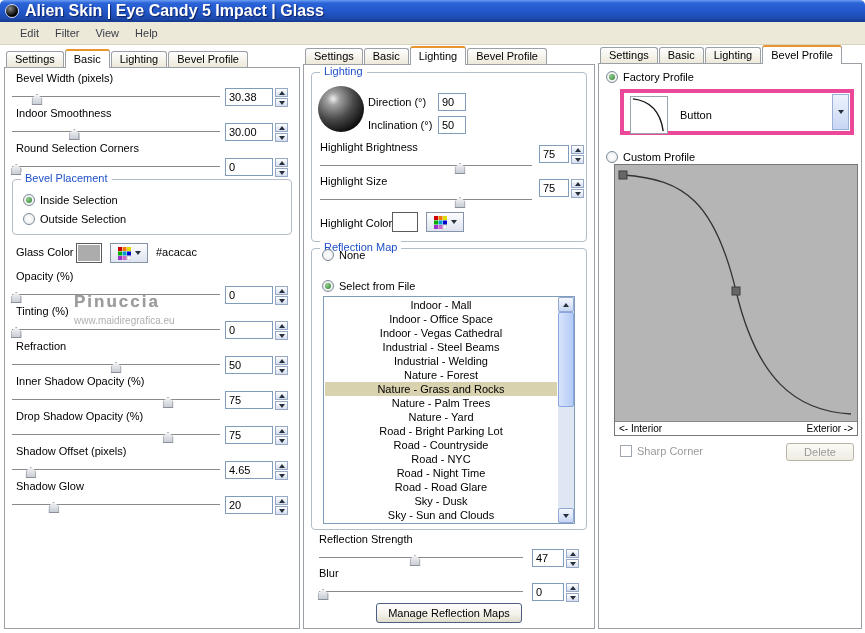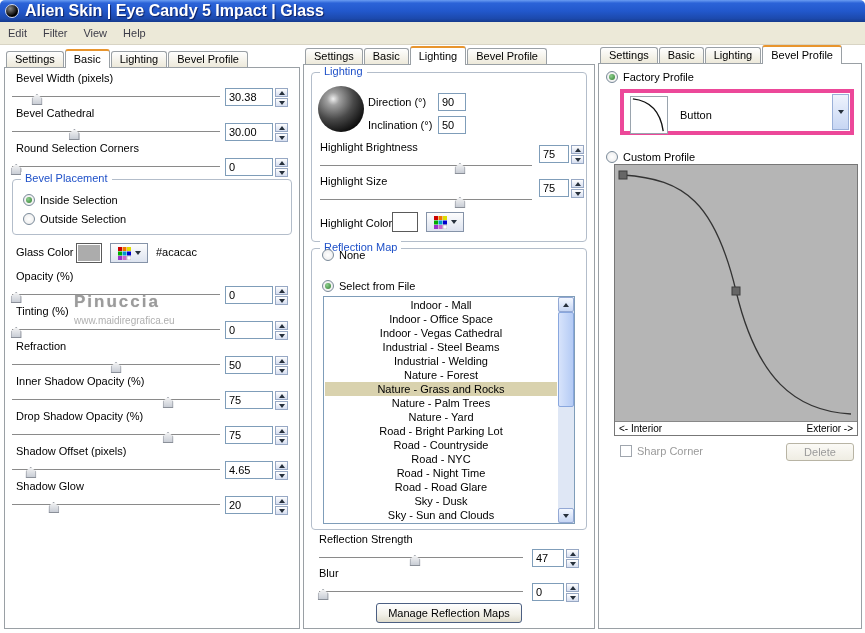--- a/index.html
+++ b/index.html
@@ -6,21 +6,21 @@
   html,body { background:#fff; }
   body { font-family: "Liberation Sans", "DejaVu Sans", sans-serif; font-size:11px; color:#000; }
   #window { position:relative; width:865px; height:633px; background:#fff; overflow:hidden; }
 
   
   .titlebar { position:absolute; top:0; left:0; right:0; height:22px;
     background:linear-gradient(180deg,#6a9df2 0%,#2b63d8 14%,#2258cc 50%,#1c49ac 85%,#153a8c 100%);
     border-radius:5px 5px 0 0; display:flex; align-items:center; padding-left:5px; gap:6px; }
   .app-icon { width:14px; height:14px; border-radius:50%; background:radial-gradient(circle at 35% 30%,#888,#000 65%); border:1px solid #cfd8ee; flex:none; }
   .title-text { color:#fff; font-weight:bold; font-size:16px; text-shadow:1px 1px 1px rgba(0,0,40,.6); white-space:nowrap; }
-  .menubar { position:absolute; top:22px; left:0; right:0; height:23px; background:#ece9d8; border-bottom:1px solid #d8d4c4; display:flex; align-items:center; padding-left:0; }
+  .menubar { position:absolute; top:22px; left:0; right:0; height:23px; background:#ece9d8; border-bottom:1px solid #d8d4c4; display:flex; align-items:center; padding-left:12px; }
   .menu-item { padding:2px 8px; color:#3c3c48; }
   .client { position:absolute; top:45px; left:0; right:0; bottom:0; background:#fff; }
 
   
   .panel { position:absolute; }
   #left-panel  { left:4px;   top:4px; width:296px; height:580px; }
   #mid-panel   { left:303px; top:1px; width:292px; height:583px; }
   #right-panel { left:598px; top:0;   width:264px; height:584px; }
   .pane { position:absolute; left:0; right:0; top:18px; bottom:0; border:1px solid #9aa0a5; background:#fff; }
   .tabstrip { position:absolute; top:0; left:2px; height:19px; display:flex; z-index:3; }
@@ -150,21 +150,21 @@
               <div class="sbtn">
                 <i class="tri tri-dn"></i>
               </div>
             </div>
           </div>
           <div class="track">
             <div class="thumb" style="left:12%"></div>
           </div>
         </div>
       <div class="srow" style="top:58px">
-          <div class="slabel">Bevel Cathedral</div>
+          <div class="slabel">Indoor Smoothness</div>
           <div class="spin">
             <div class="spinval">30.00</div>
             <div class="spinbtns">
               <div class="sbtn">
                 <i class="tri tri-up"></i>
               </div>
               <div class="sbtn">
                 <i class="tri tri-dn"></i>
               </div>
             </div>

